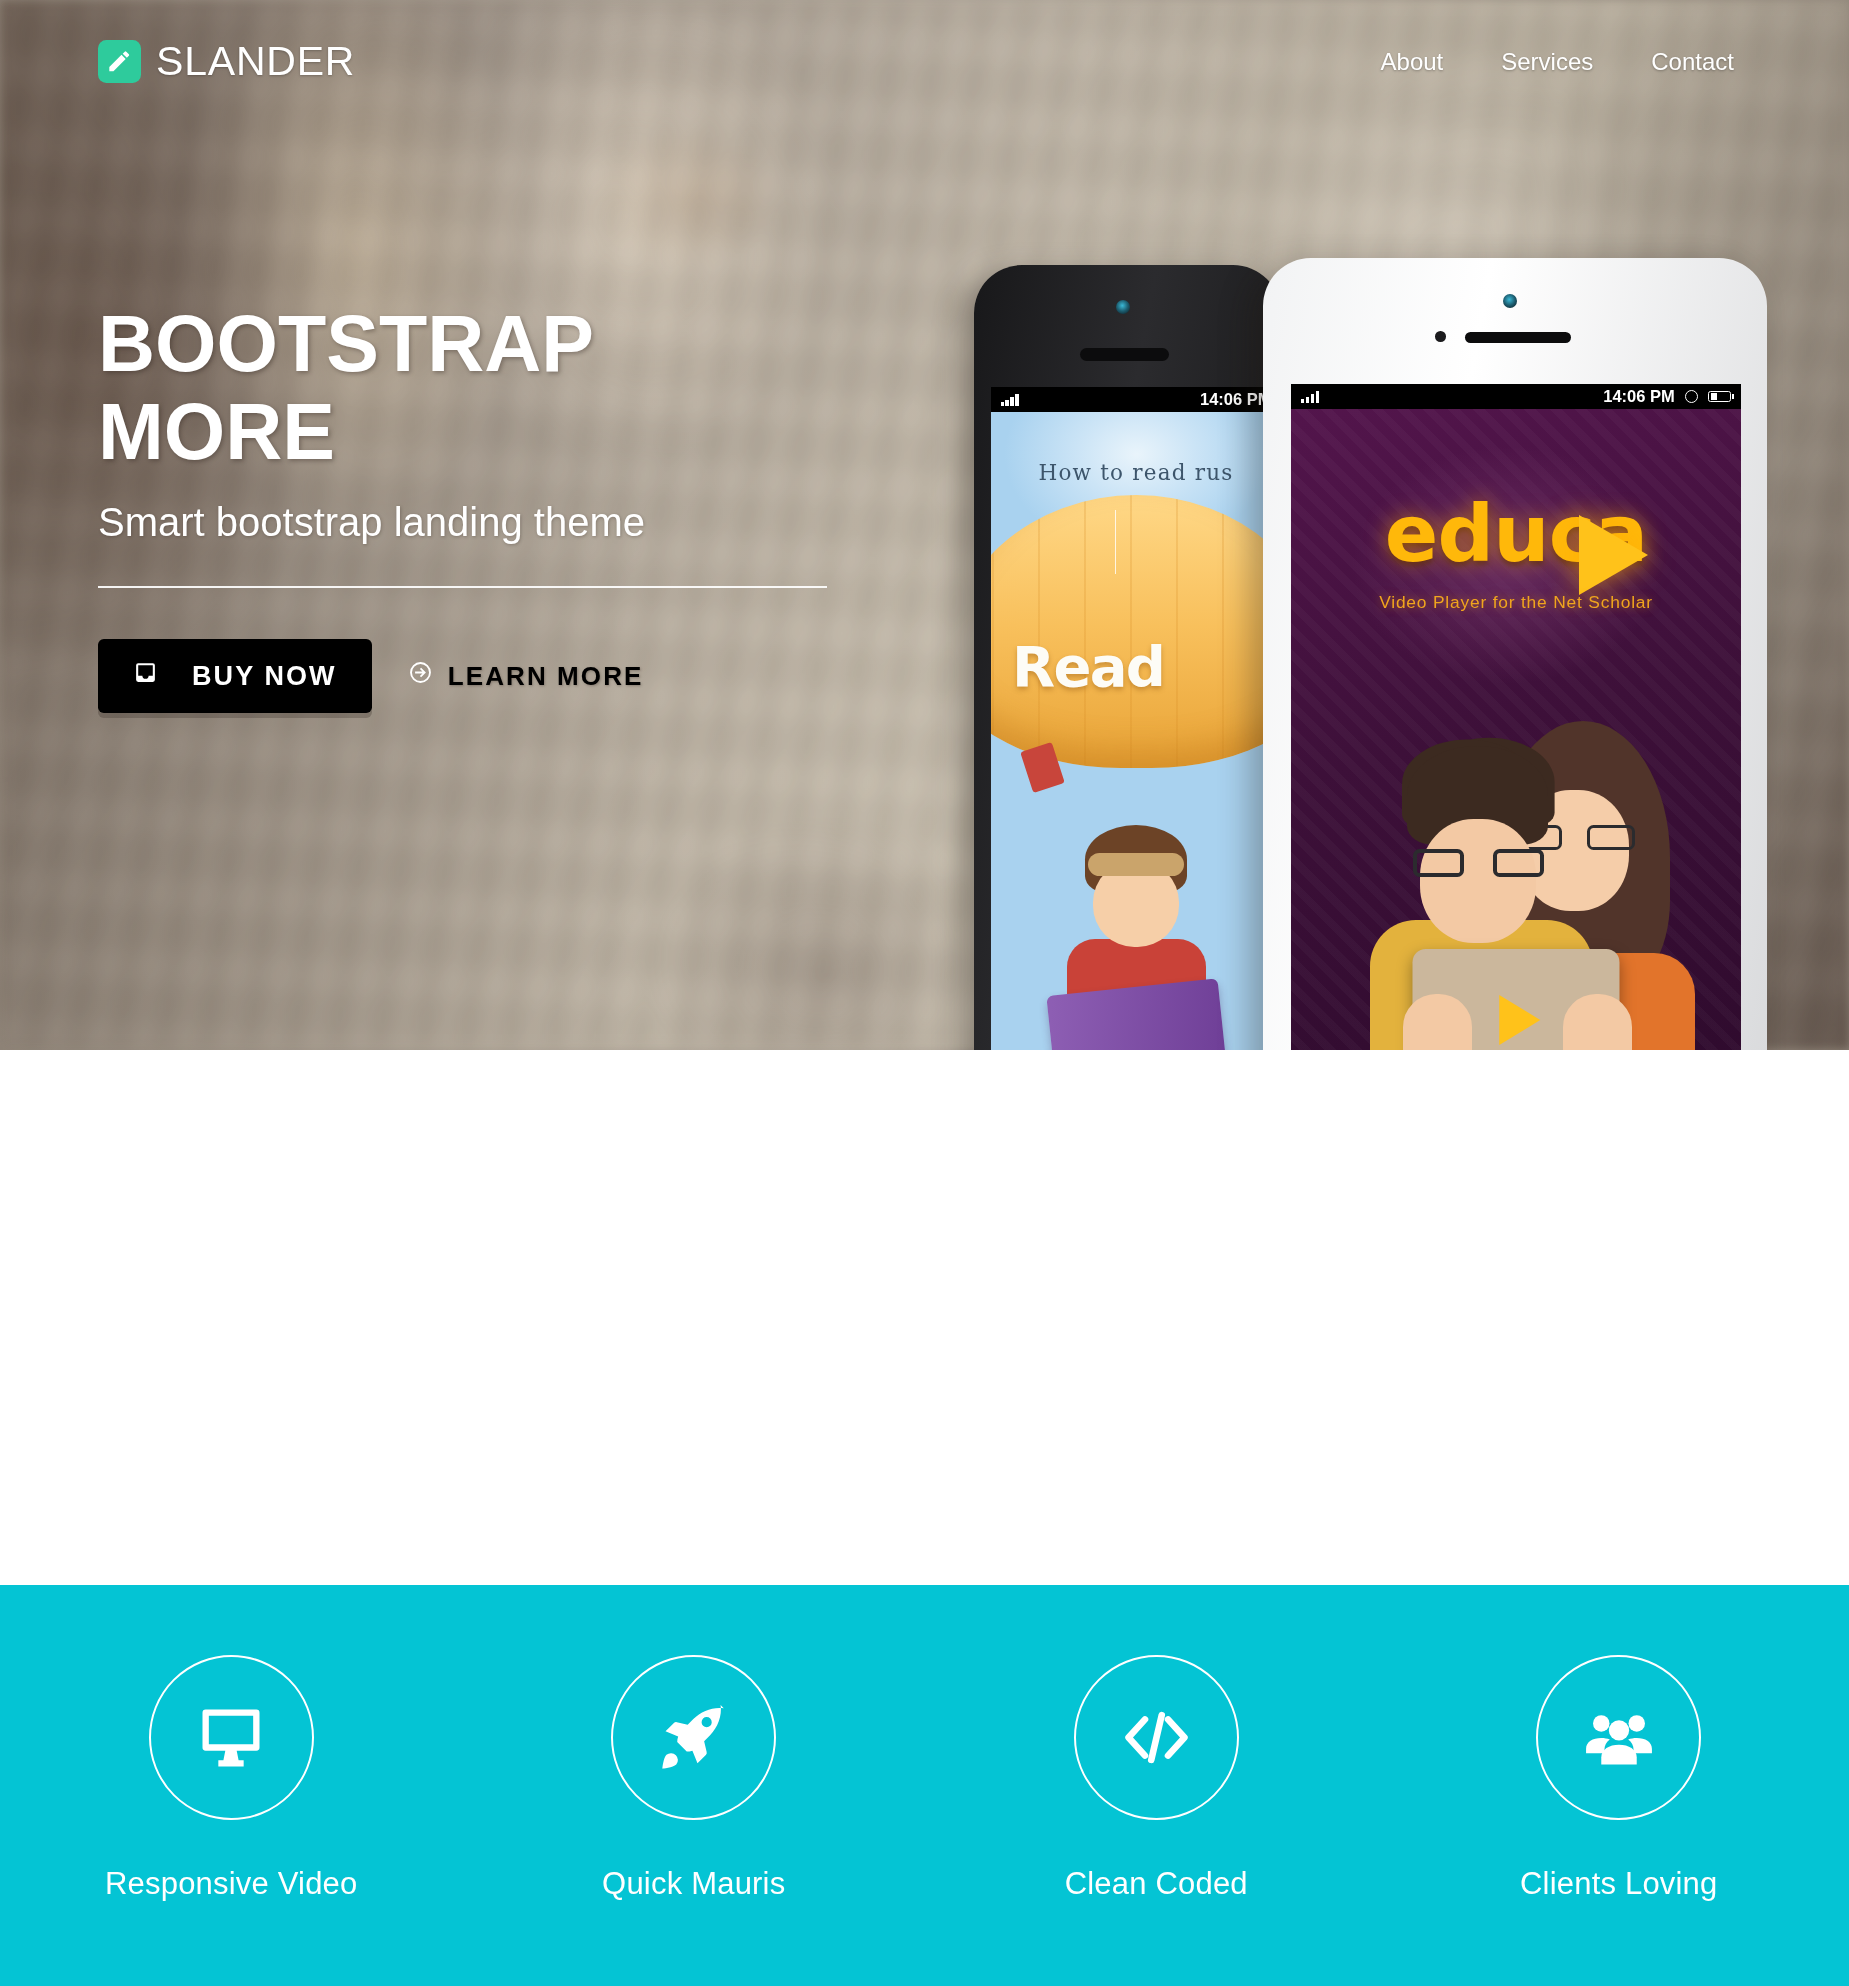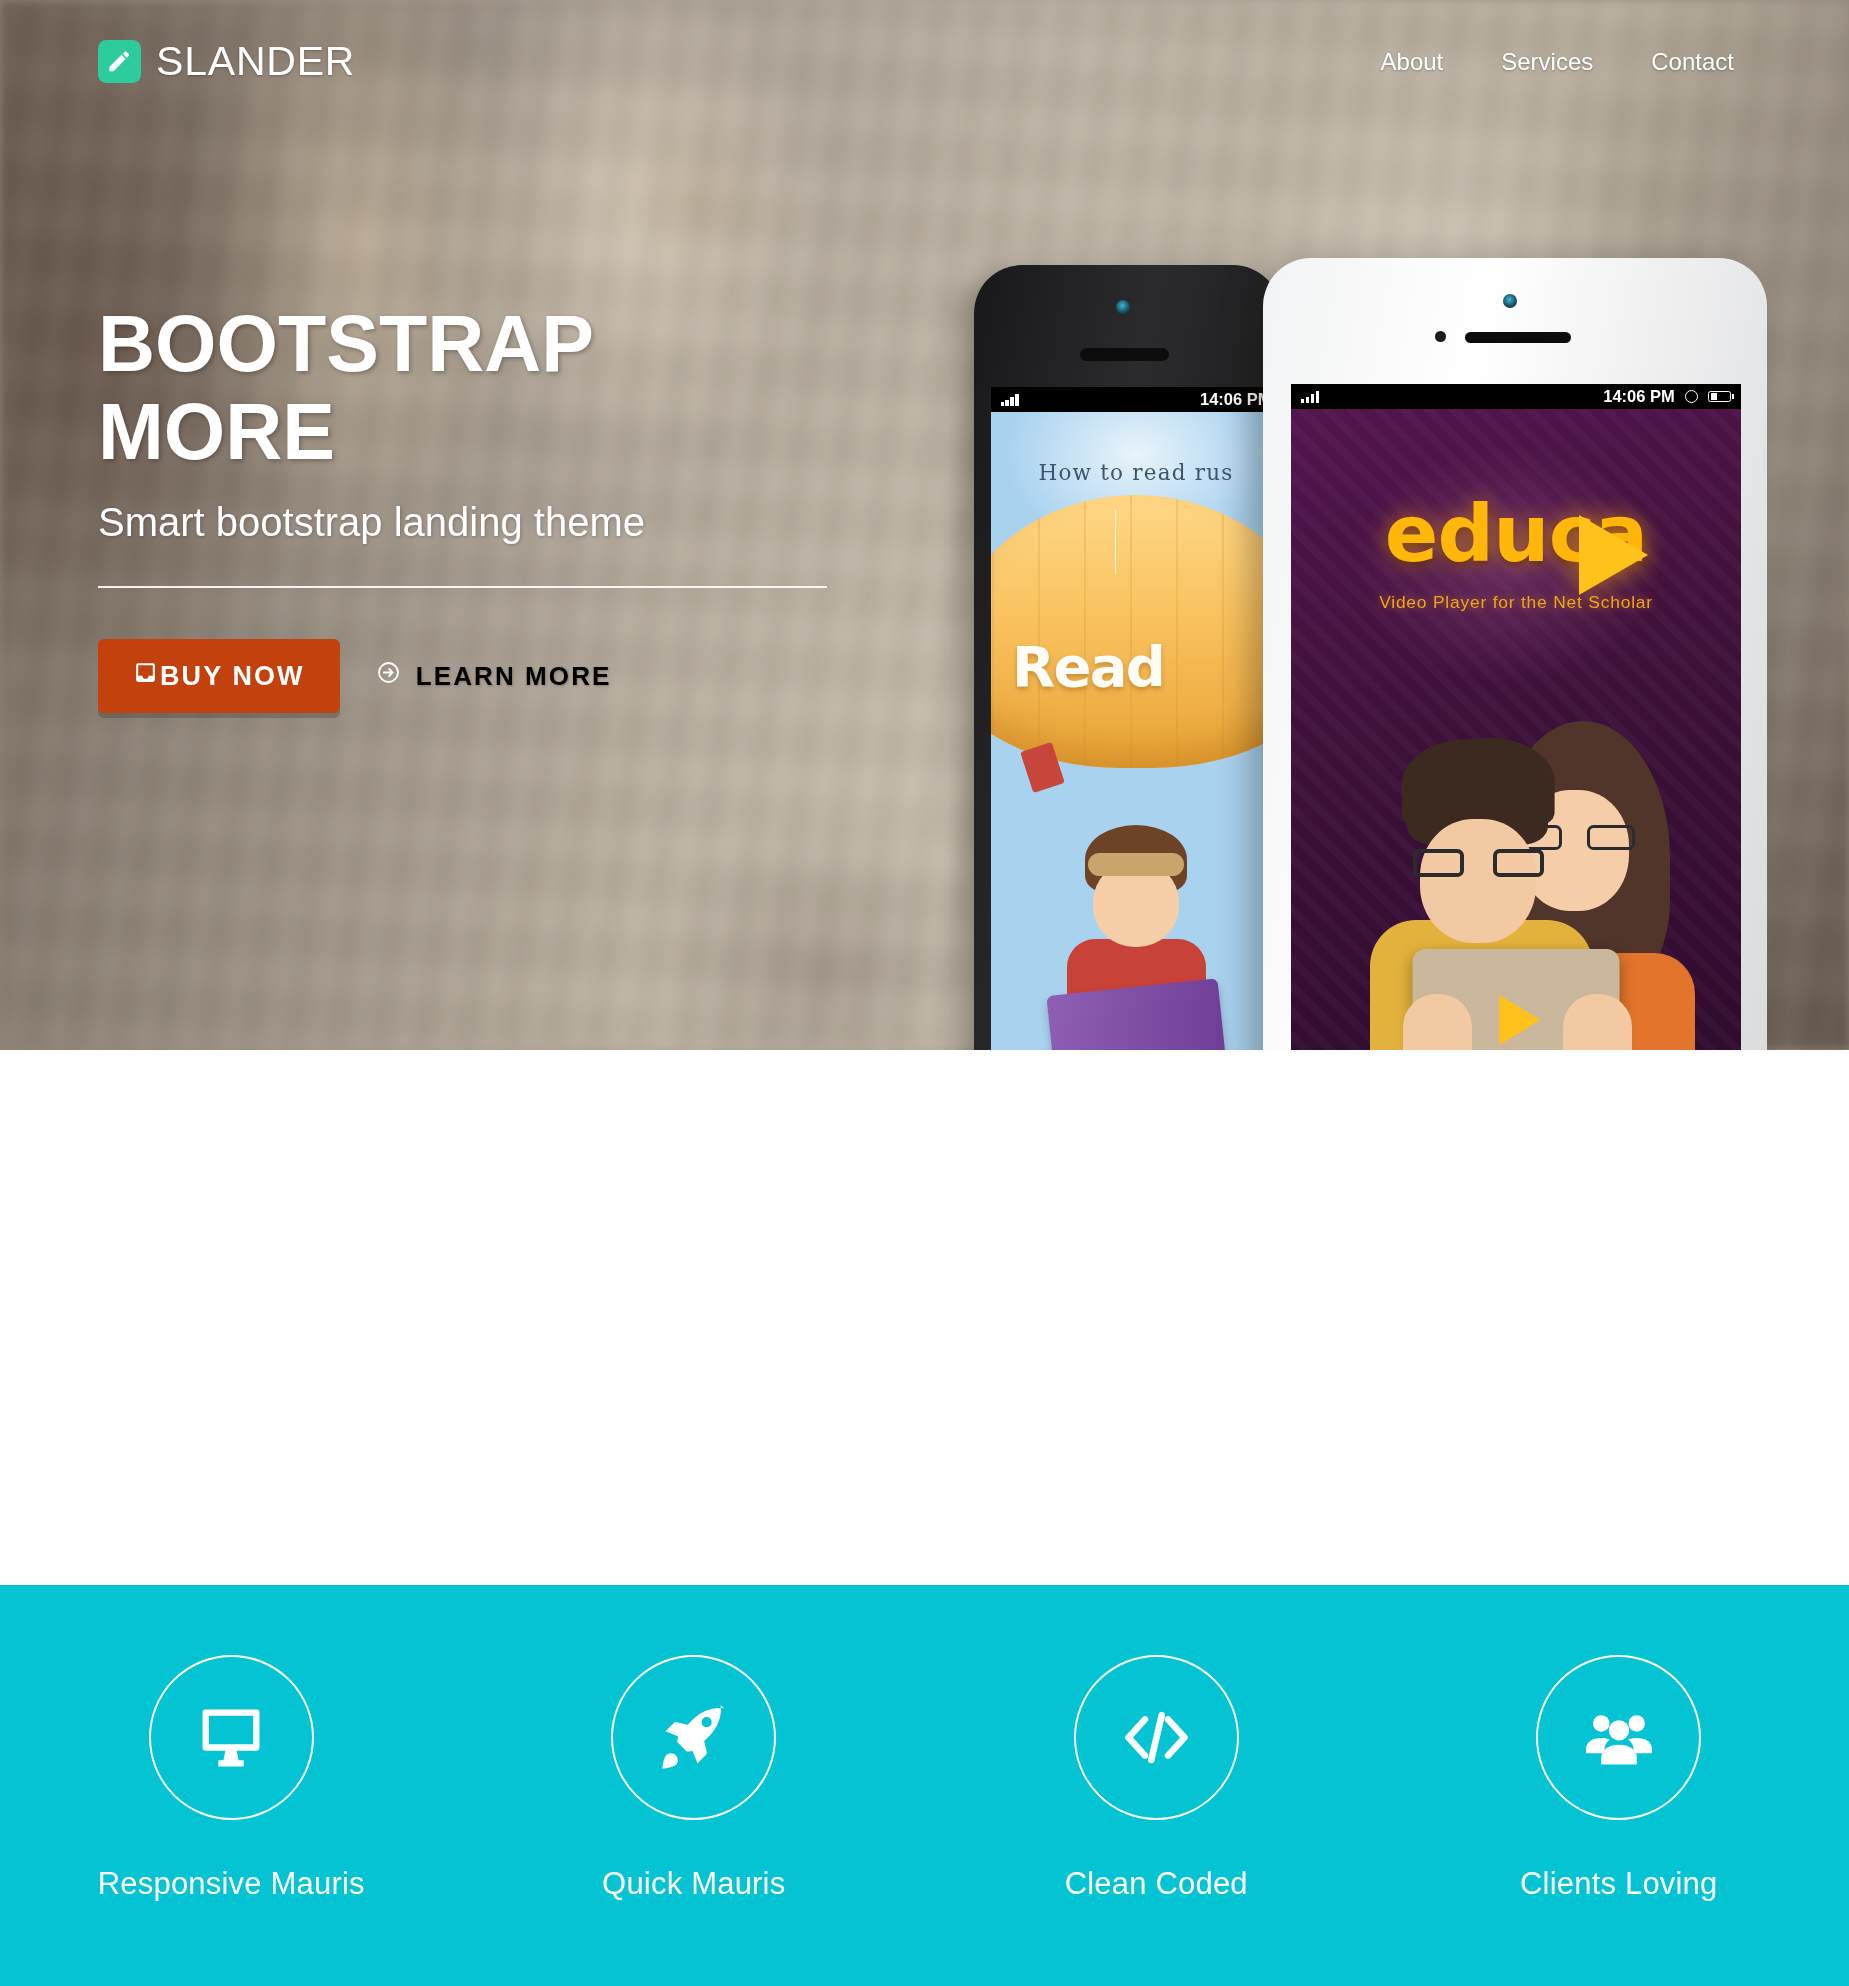--- a/index.html
+++ b/index.html
@@ -130,26 +130,26 @@
   }
   .hero-actions {
     margin-top: 51px;
     display: flex;
     align-items: center;
     gap: 36px;
   }
   .btn-buy {
     display: inline-flex;
     align-items: center;
-    gap: 2px;
+    gap: 34px;
     padding: 0 35px;
     height: 74px;
     border: none;
     border-radius: 5.8px;
-    background: #c2410c;
+    background: #000000;
     color: #ffffff;
     font-family: inherit;
     font-size: 27px;
     font-weight: 700;
     letter-spacing: 2.1px;
     cursor: pointer;
     box-shadow: 0 5px 0 rgba(60,50,44,0.30);
   }
   .btn-learn {
     display: inline-flex;
@@ -503,21 +503,21 @@
 </section>
 
 <section class="features">
 
   <div class="feature">
     <div class="feature-ring">
       <svg width="76" height="76" viewBox="0 0 24 24" fill="#ffffff" aria-hidden="true">
         <path d="M20 3H4a1 1 0 0 0-1 1v11a1 1 0 0 0 1 1h6.2l-.6 3H8v2h8v-2h-1.6l-.6-3H20a1 1 0 0 0 1-1V4a1 1 0 0 0-1-1zm-1 11H5V5h14v9z"></path>
       </svg>
     </div>
-    <div class="feature-label">Responsive Mauris</div>
+    <div class="feature-label">Responsive Video</div>
   </div>
 
   <div class="feature">
     <div class="feature-ring">
       <svg width="76" height="76" viewBox="0 0 24 24" fill="#ffffff" aria-hidden="true">
         <path d="M21.4 2.6C18 2.1 14.3 3.5 11.8 6L10 7.8 6.6 7a1 1 0 0 0-.95.27L3 9.9l4 1.6c-.2.6-.3 1.2-.3 1.8l3 3c.6 0 1.2-.1 1.8-.3l1.6 4 2.63-2.65A1 1 0 0 0 16 16.4l-.8-3.4 1.8-1.8c2.5-2.5 3.9-6.2 3.4-9.6zM16 8.6a1.6 1.6 0 1 1 0-3.2 1.6 1.6 0 0 1 0 3.2zM3.3 17.3c-1 1-1.3 4.4-1.3 4.4s3.4-.3 4.4-1.3a2.2 2.2 0 0 0-3.1-3.1z"></path>
       </svg>
     </div>
     <div class="feature-label">Quick Mauris</div>
   </div>

